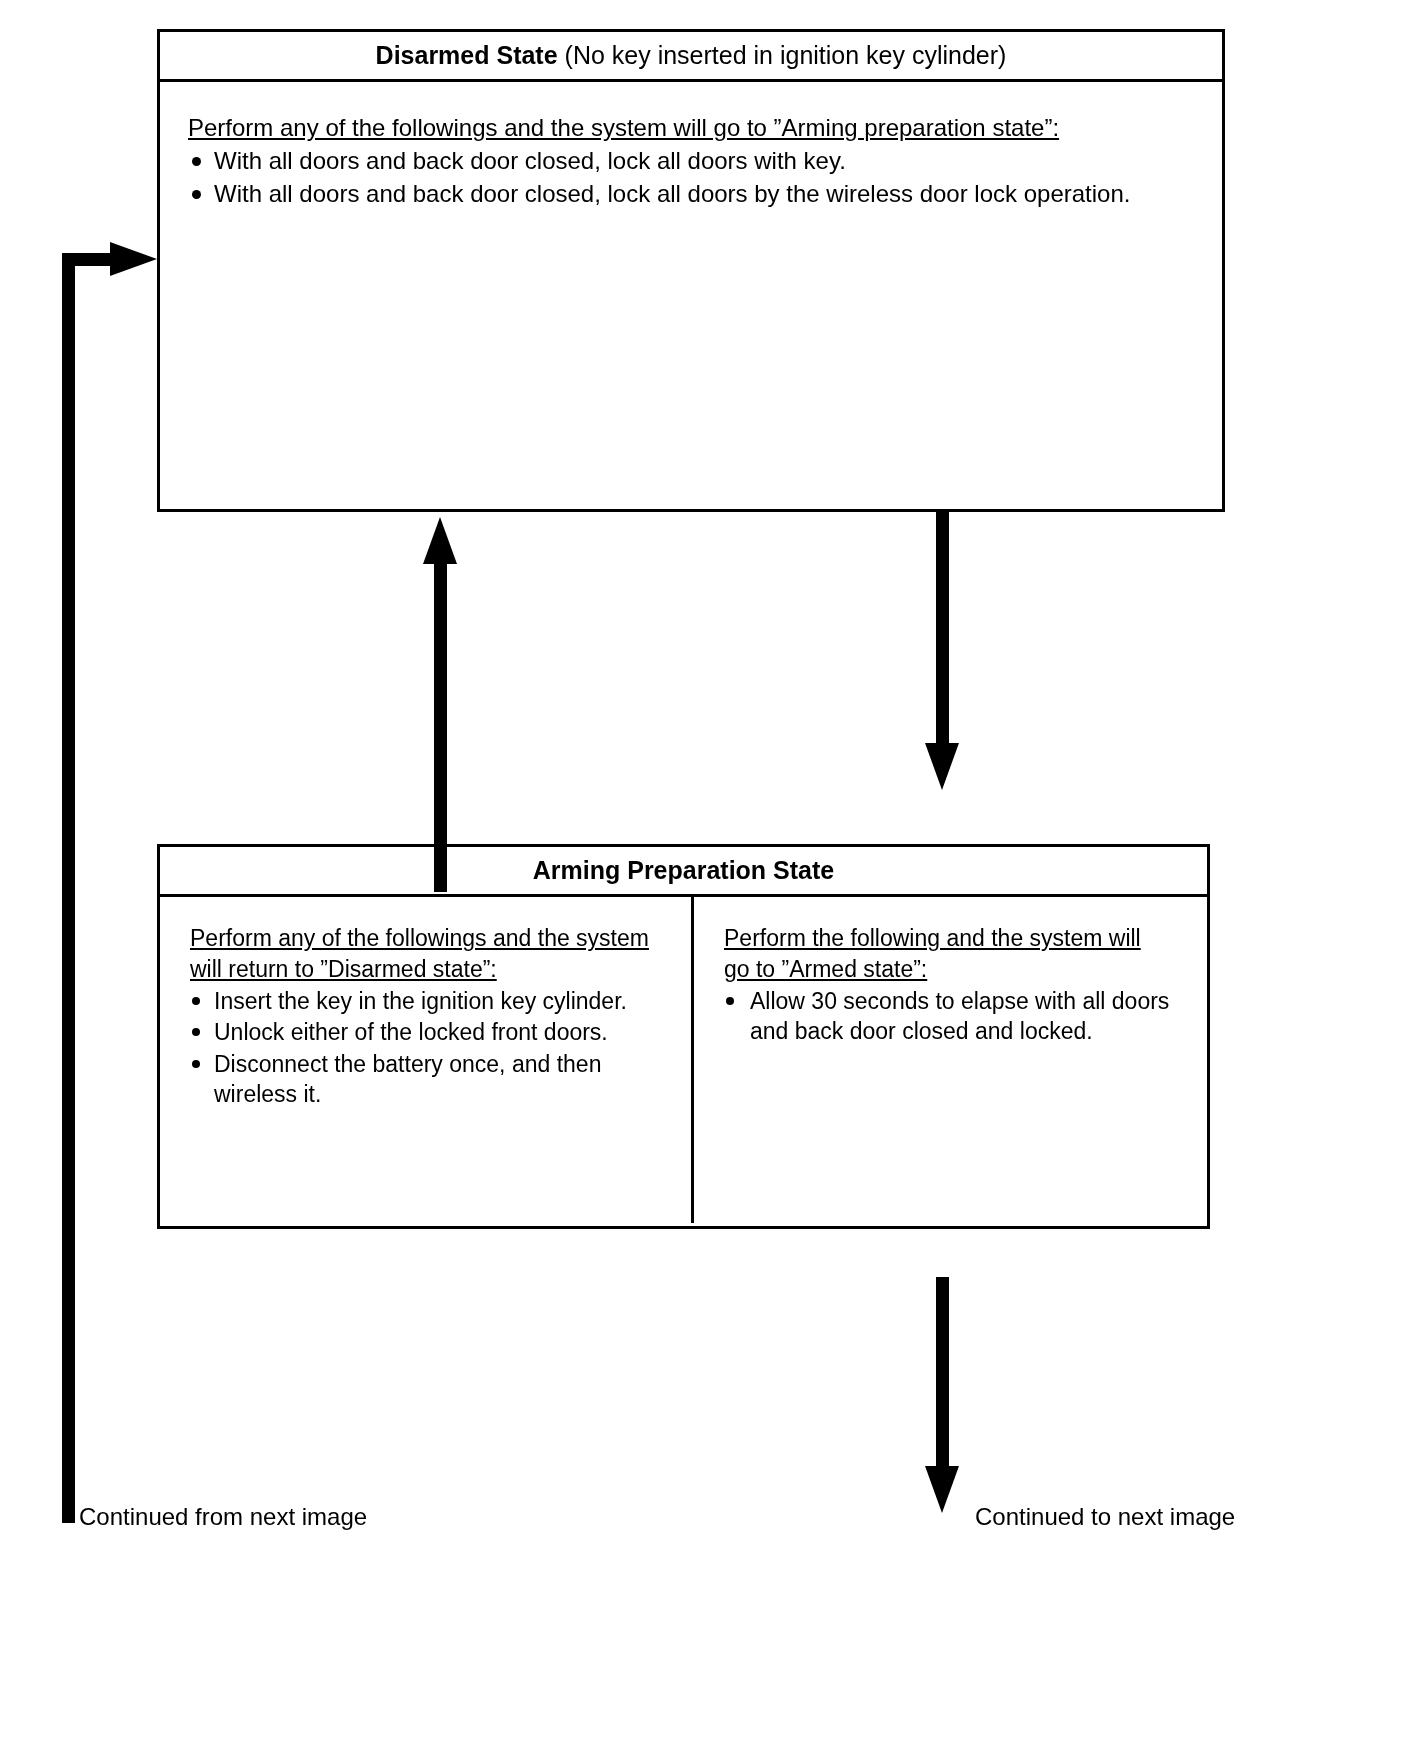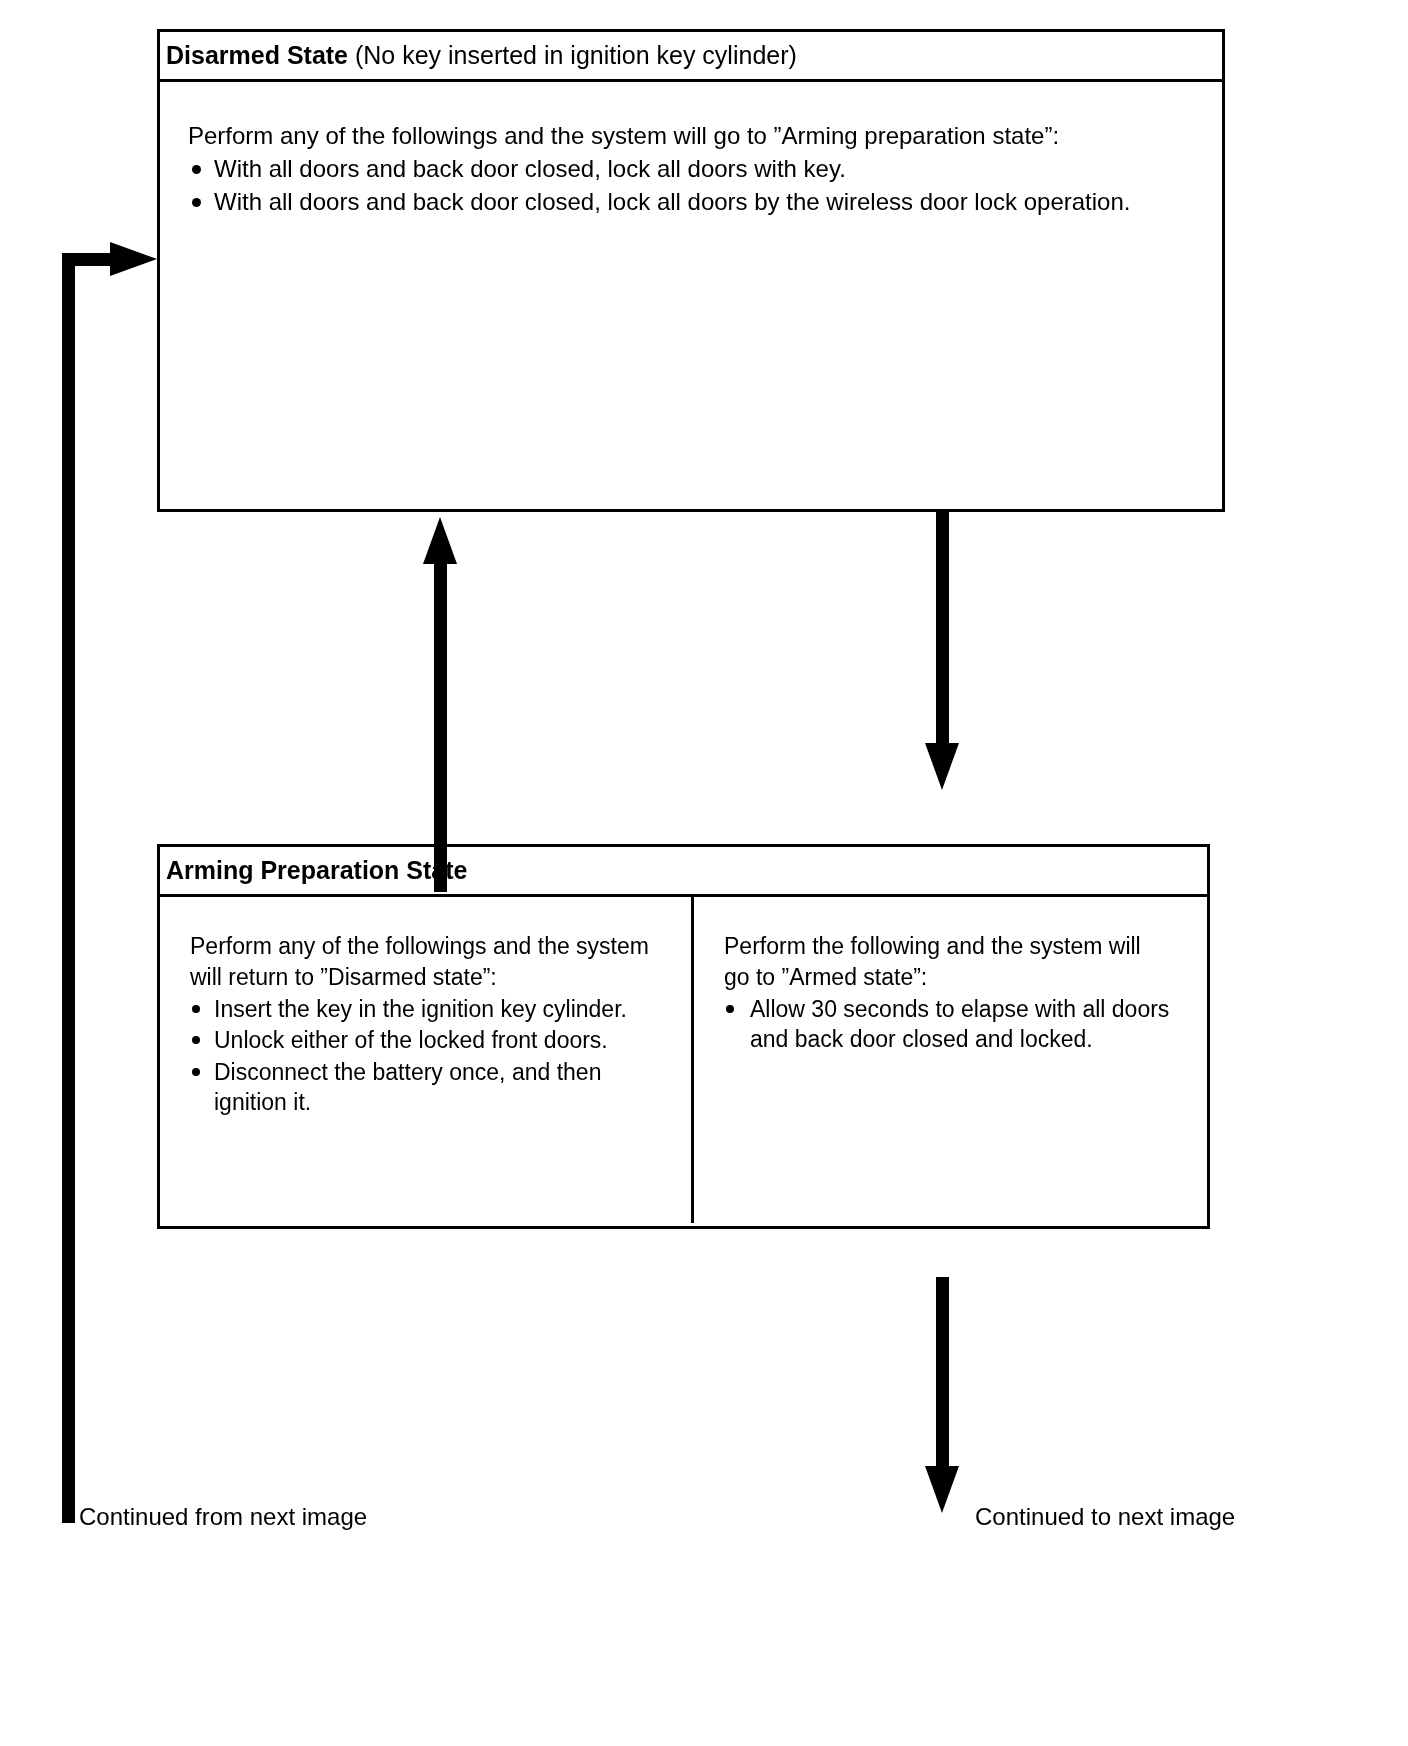--- a/index.html
+++ b/index.html
@@ -18,41 +18,42 @@
   }
 
   
   .state-box{
     position:absolute;
     border:3px solid #000;
     background:#fff;
     box-sizing:border-box;
   }
   .state-title{
-    text-align:left;
+    text-align:center;
     font-weight:bold;
     font-size:25px;
     line-height:1.05;
     padding:10px 6px 11px 6px;
     border-bottom:3px solid #000;
     box-sizing:border-box;
     white-space:nowrap;
   }
   .state-title .subtle{font-weight:normal;}
 
   .state-body{
     box-sizing:border-box;
     padding:30px 16px 12px 28px;
   }
 
   .lead{
     font-size:24px;
     line-height:1.30;
-    margin:8px 0 2px 0;
+    margin:0 0 2px 0;
     white-space:pre-line;
+    text-decoration:underline;
   }
   ul.bullets{
     list-style:none;
     margin:0;
     padding:0;
   }
   ul.bullets li{
     font-size:24px;
     line-height:1.30;
     position:relative;
@@ -151,21 +152,21 @@
       <span>Arming Preparation State</span>
     </div>
     <div class="split" style="height:calc(100% - 53px);">
       <div class="col col-left">
         <p class="lead">Perform any of the followings and the system
 will return to ”Disarmed state”:</p>
         <ul class="bullets">
           <li>Insert the key in the ignition key cylinder.</li>
           <li>Unlock either of the locked front doors.</li>
           <li>Disconnect the battery once, and then
-ignition it.</li>
+wireless it.</li>
         </ul>
       </div>
       <div class="col col-right">
         <p class="lead">Perform the following and the system will
 go to ”Armed state”:</p>
         <ul class="bullets">
           <li>Allow 30 seconds to elapse with all doors
 and back door closed and locked.</li>
         </ul>
       </div>

